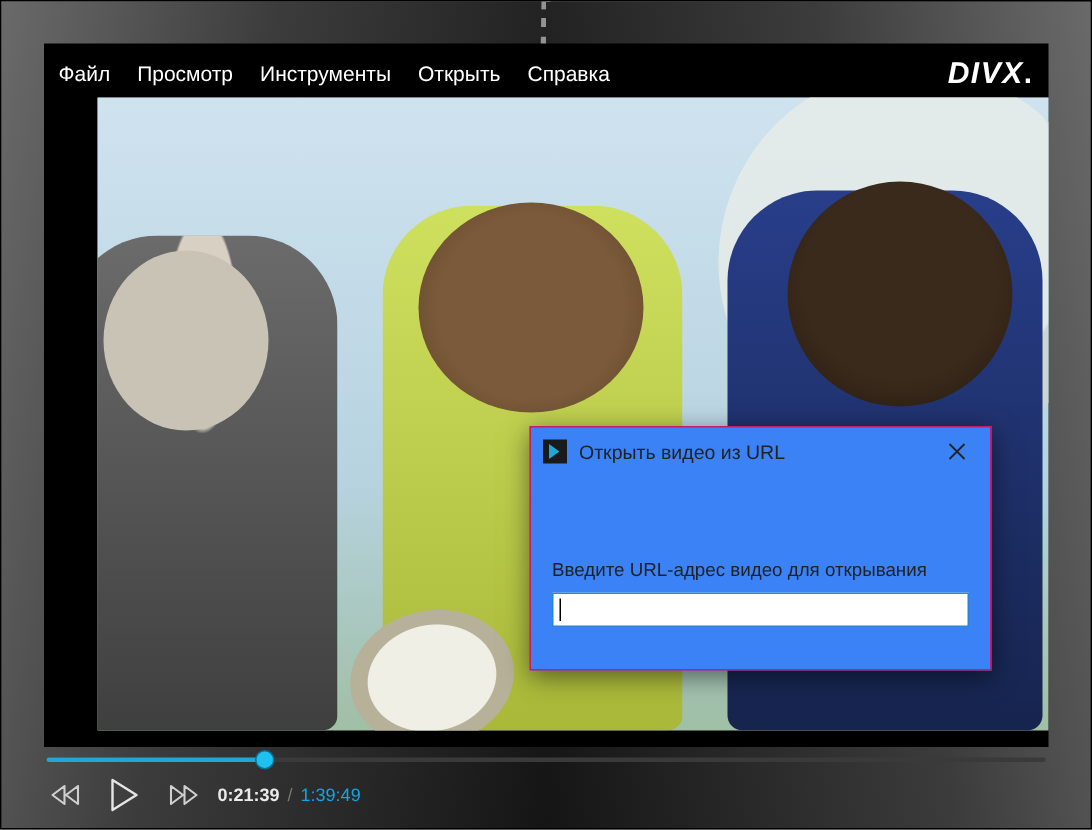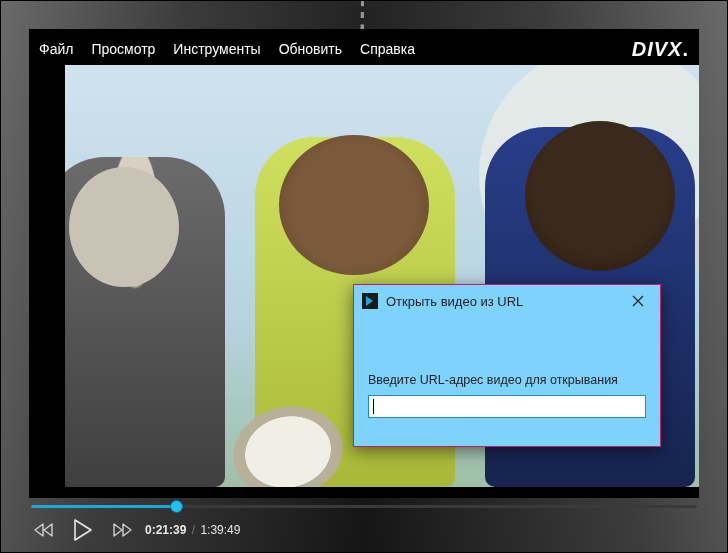--- a/index.html
+++ b/index.html
@@ -97,26 +97,26 @@
   .controls {
     position:absolute; left:30px; right:30px; bottom:8px; height:28px;
     display:flex; align-items:center; gap:10px; color:#ddd; font-size:12px;
     z-index:6;
   }
   .btn { width:26px; height:26px; display:flex; align-items:center; justify-content:center; cursor:default; }
   .btn svg { display:block; }
   .play-btn { width:32px; height:32px; }
   .time-cur { color:#eaeaea; font-weight:600;text-align:right; }
   .time-sep { color:#777; margin: 0 2px; }
-  .time-tot { color:#e5e5e5; }
+  .time-tot { color:#0ea5e9; }
 
   
   .dialog {
     position:absolute; left:352px; top:283px; width:308px;
-    background:#7dd3fc; border:1px solid #c81b6b;
+    background:#3b82f6; border:1px solid #c81b6b;
     box-shadow: 0 4px 16px rgba(0,0,0,.5);
     z-index:20; font-size:12.5px; color:#222;
   }
   .dlg-title {
     display:flex; align-items:center; gap:8px; padding:6px 8px;
     font-size:13px;
   }
   .dlg-title .app-icon {
     width:16px; height:16px; position:relative; background:#1a1a1a;
   }
@@ -153,21 +153,21 @@
   <div class="backdrop">
     <div class="road-line"></div>
   </div>
 
   <div class="letterbox">
 
     <div class="menubar">
       <span class="menuitem">Файл</span>
       <span class="menuitem">Просмотр</span>
       <span class="menuitem">Инструменты</span>
-      <span class="menuitem">Обновить</span>
+      <span class="menuitem">Открыть</span>
       <span class="menuitem">Справка</span>
       <span class="brand"><span>DIVX</span><span class="dot">.</span></span>
     </div>
 
     <div class="video">
       <div class="sky"></div>
       <div class="umbrella"></div>
       <div class="person p1"></div>
       <div class="person p2"></div>
       <div class="person p3"></div>

